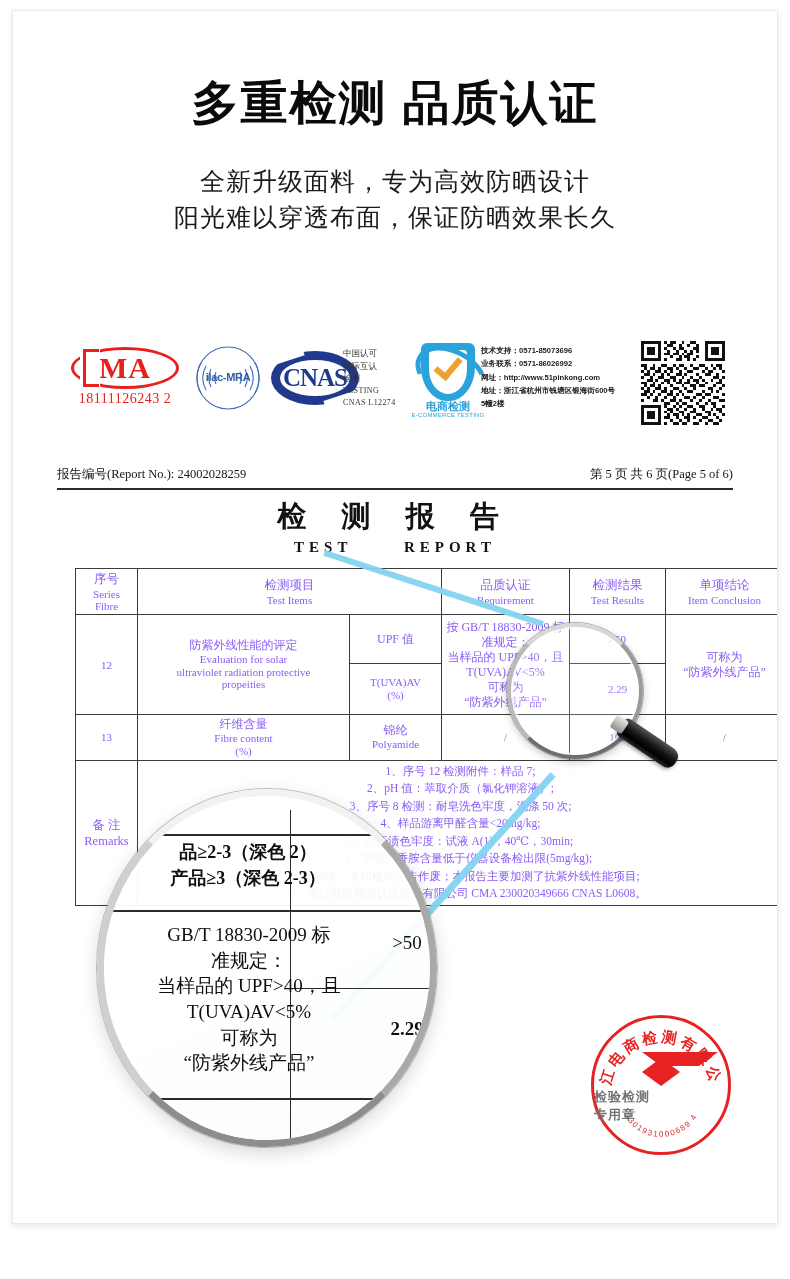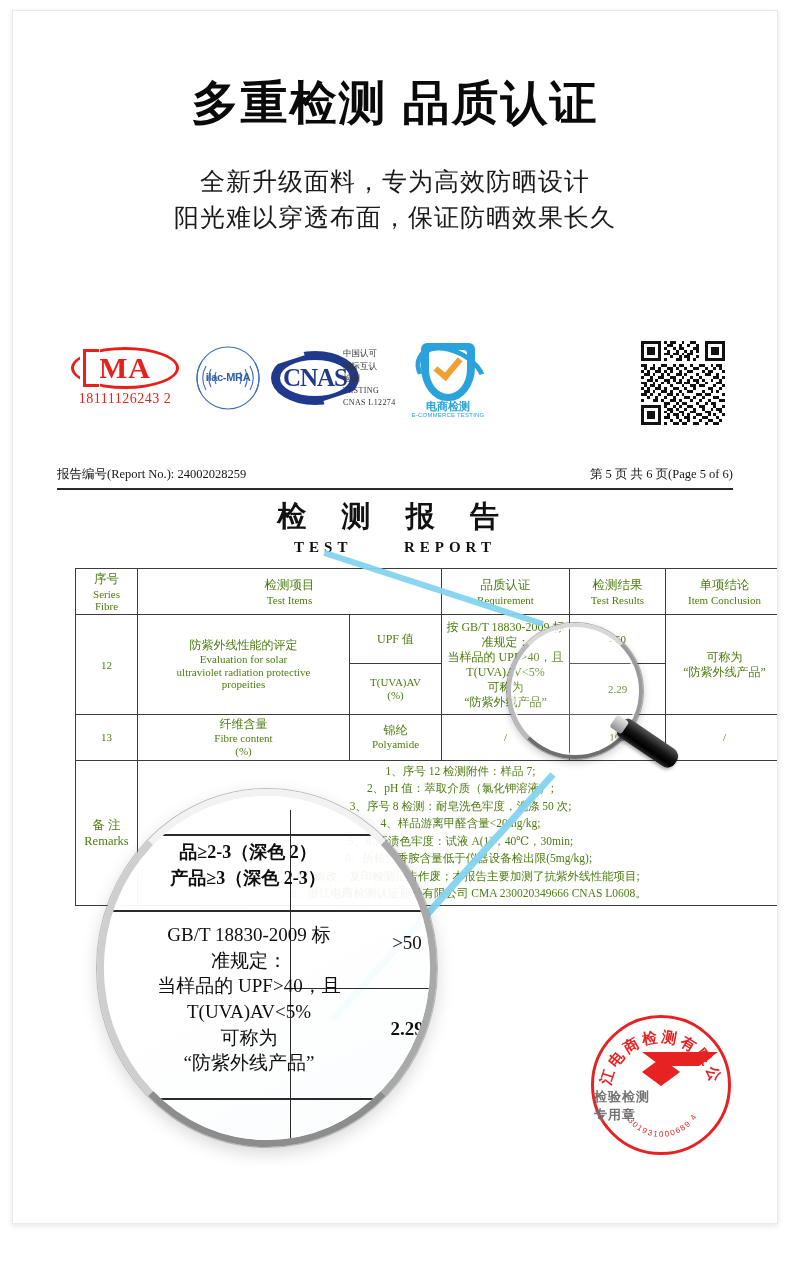--- a/index.html
+++ b/index.html
@@ -139,21 +139,21 @@
     letter-spacing:5px;color:#111;
   }
   .bigtitle-en span{display:inline-block;}
   .bigtitle-en .gap{width:34px;}
 
   
   .tbl{
     position:absolute;left:62px;top:557px;width:668px;
     border-collapse:collapse;table-layout:fixed;
     font-family:"Liberation Serif","DejaVu Serif",serif;
-    color:#4d7c0f;
+    color:#8b5cf6;
   }
   .tbl td,.tbl th{
     border:1px solid #3b3b3b;text-align:center;vertical-align:middle;
     padding:2px 3px;font-weight:normal;
   }
   .tbl .cn{font-size:12px;line-height:1.25;}
   .tbl .en{font-size:11px;line-height:1.18;}
   .tbl .sm{font-size:11px;}
   .th-cn{font-size:12.5px;}
   .th-en{font-size:11px;}
@@ -323,20 +323,27 @@
     <div class="ecom">
       <div class="shield"></div>
       <div class="inner"></div>
       <div class="tick"></div>
       <div class="swoosh"></div>
       <div class="cn">电商检测</div>
       <div class="en">E-COMMERCE TESTING</div>
     </div>
   </div>
 
+  <div class="contact">
+    <div>技术支持：0571-85073696</div>
+    <div>业务联系：0571-86026992</div>
+    <div>网址：http://www.51pinkong.com</div>
+    <div>地址：浙江省杭州市钱塘区银海街600号</div>
+    <div>5幢2楼</div>
+  </div>
 
   <svg class="qr" viewBox="0 0 29 29" shape-rendering="crispEdges">
     <rect width="29" height="29" fill="#fff"></rect>
     <g fill="#111">
       <rect x="0" y="0" width="7" height="1"></rect>
         <rect x="0" y="6" width="7" height="1"></rect>
       <rect x="0" y="0" width="1" height="7"></rect>
         <rect x="6" y="0" width="1" height="7"></rect>
       <rect x="2" y="2" width="3" height="3"></rect>
       <rect x="22" y="0" width="7" height="1"></rect>

